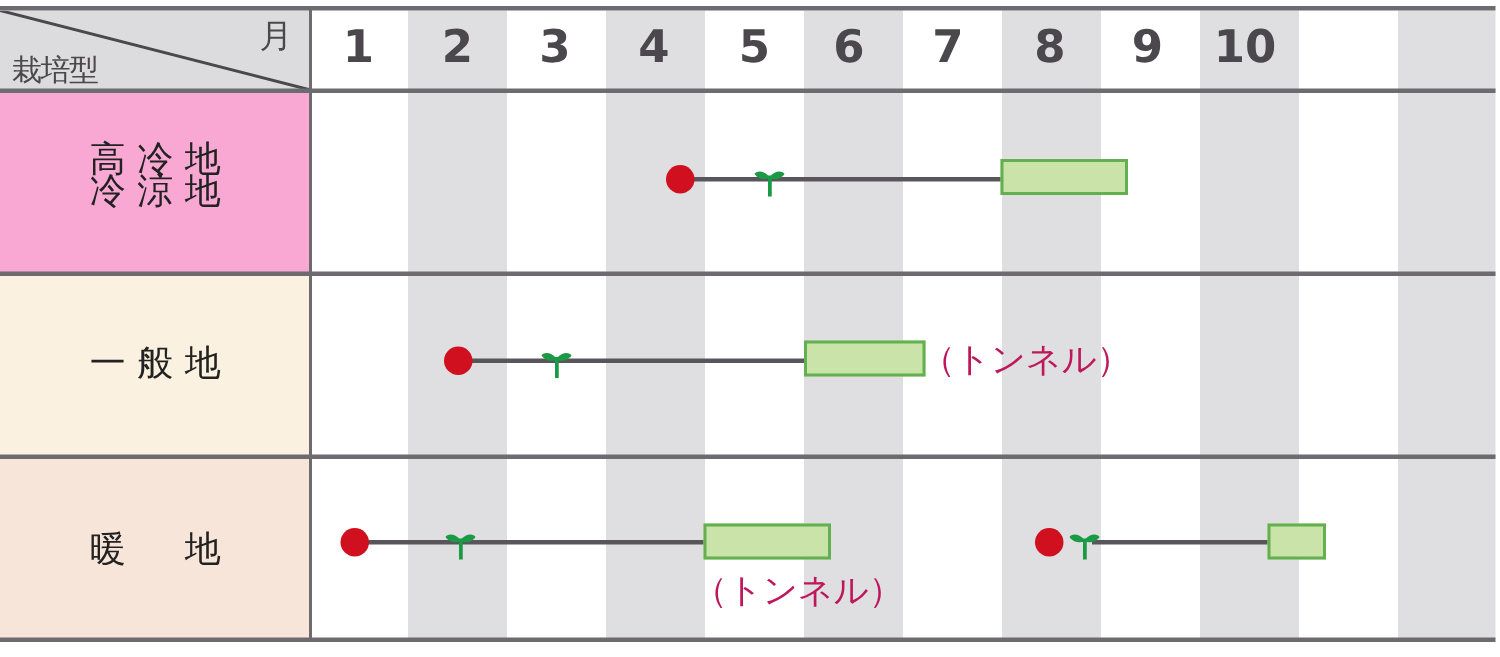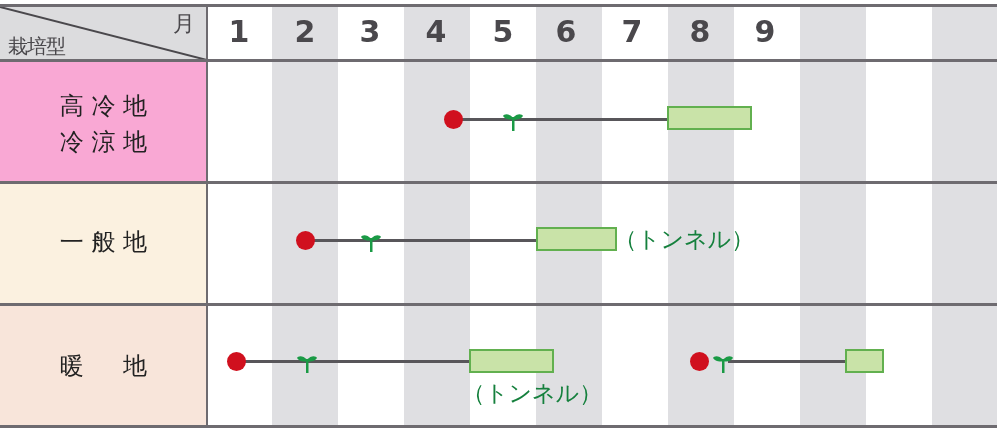--- a/index.html
+++ b/index.html
@@ -13,21 +13,21 @@
   .corner{position:absolute;left:0;top:7px;width:207px;height:53px;background:#dcdcde;overflow:hidden;}
   .corner svg{position:absolute;left:0;top:0;}
   .corner-month{position:absolute;right:12px;top:2px;font-size:22px;color:#4a484c;}
   .corner-type{position:absolute;left:8px;top:26px;font-size:20px;color:#4a484c;letter-spacing:-1px;}
   .rowlabel{position:absolute;left:0;width:207px;color:#222;font-size:24px;}
   .rl-text{position:absolute;left:0;right:0;text-align:center;letter-spacing:0;line-height:32px;}
   .dot{position:absolute;width:19px;height:19px;border-radius:50%;background:#d0101e;}
   .line{position:absolute;height:3px;background:#58565a;}
   .box{position:absolute;height:24px;background:#c9e3a8;border:2px solid #62b04f;box-sizing:border-box;}
   .sprout{position:absolute;width:24px;height:24px;}
-  .note{position:absolute;font-size:23px;color:#15803d;white-space:nowrap;text-align:right;}
+  .note{position:absolute;font-size:23px;color:#be185d;white-space:nowrap;text-align:right;}
 </style>
 </head>
 <body>
 
 <div class="chart">
 
   <div class="col" style="left:209px;width:63px;"></div>
   <div class="col shade" style="left:272px;width:66px;"></div>
   <div class="col" style="left:338px;width:66px;"></div>
   <div class="col shade" style="left:404px;width:66px;"></div>
@@ -50,24 +50,25 @@
 
   <div class="month" style="left:206px;">1</div>
   <div class="month" style="left:272px;">2</div>
   <div class="month" style="left:337px;">3</div>
   <div class="month" style="left:403px;">4</div>
   <div class="month" style="left:470px;">5</div>
   <div class="month" style="left:533px;">6</div>
   <div class="month" style="left:599px;">7</div>
   <div class="month" style="left:667px;">8</div>
   <div class="month" style="left:732px;">9</div>
+  <div class="month" style="left:797px;">10</div>
 
   <div class="rowlabel" style="top:62px;height:120px;background:#f9a8d4;">
     <div class="rl-text" style="top:28px;">高 冷 地</div>
-    <div class="rl-text" style="top:64px;">冷 涼 地</div>
+    <div class="rl-text" style="top:49px;">冷 涼 地</div>
   </div>
   <div class="rowlabel" style="top:184px;height:120px;background:#fbf1e0;">
     <div class="rl-text" style="top:42px;">一 般 地</div>
   </div>
   <div class="rowlabel" style="top:306px;height:120px;background:#f8e5da;">
     <div class="rl-text" style="top:44px;">暖 　 地</div>
   </div>
 
   <div class="hline" style="top:4px;"></div>
   <div class="hline" style="top:59px;"></div>

